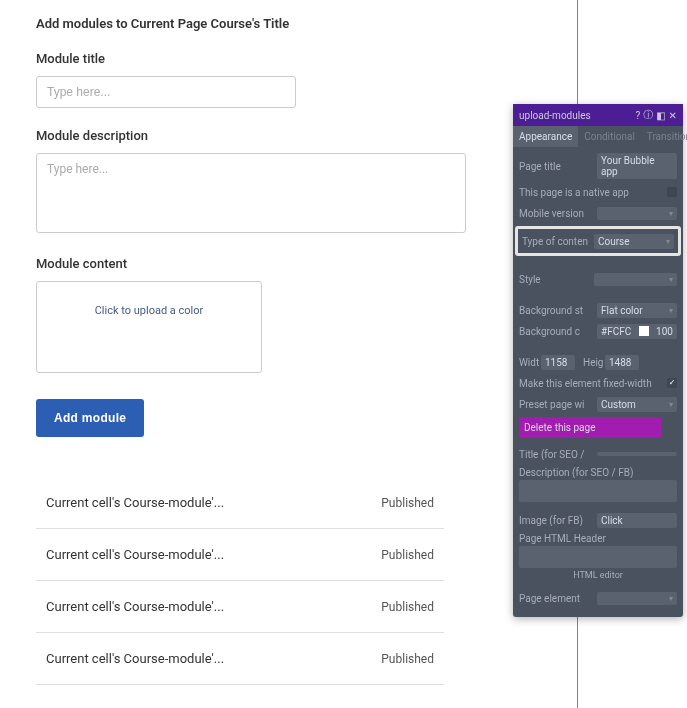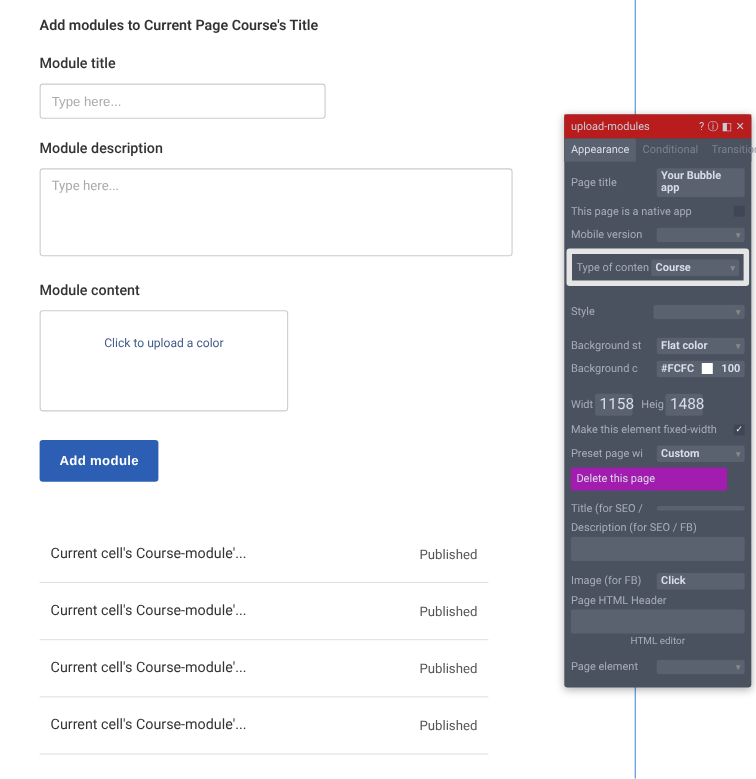--- a/index.html
+++ b/index.html
@@ -16,39 +16,39 @@
 .upload-box { width: 226px; height: 92px; border: 1px solid #ccc; border-radius: 3px; display: flex; align-items: flex-start; justify-content: center; padding-top: 22px; margin-bottom: 26px; cursor: pointer; }
 .upload-text { color: #425b8a; font-size: 11px; }
 .btn { background: #2c5fb3; color: #fff; border: none; border-radius: 3px; padding: 12px 18px; font-size: 12px; font-weight: 600; cursor: pointer; letter-spacing: 0.3px; }
 .module-list { margin-top: 40px; }
 .module-row { display: flex; justify-content: space-between; align-items: center; padding: 18px 10px; border-bottom: 1px solid #e0e0e0; }
 .module-name { color: #333; font-size: 13px; }
 .module-status { color: #555; font-size: 12px; }
 
 
 .prop-panel { position: absolute; top: 104px; right: 4px; width: 170px; background: #4a5260; border-radius: 3px; font-size: 10px; color: #b8bdc7; box-shadow: 0 2px 8px rgba(0,0,0,0.3); }
-.panel-header { background: #b91c1c; padding: 4px 6px; display: flex; justify-content: space-between; align-items: center; color: #c8cdd7; }
+.panel-header { background: #4c1d95; padding: 4px 6px; display: flex; justify-content: space-between; align-items: center; color: #c8cdd7; }
 .panel-title { font-size: 10px; }
 .panel-icons { display: flex; gap: 3px; align-items: center; font-size: 10px; color: #c8cdd7; }
 .tabs { display: flex; background: #4a5260; }
 .tab { padding: 5px 6px; font-size: 10px; color: #7a8190; }
 .tab.active { background: #5a6270; color: #d8dde7; }
 .panel-body { padding: 6px 6px; }
 .prop-row { display: flex; align-items: center; margin-bottom: 5px; min-height: 16px; }
 .prop-label { flex: 1; font-size: 10px; color: #a8adb7; white-space: nowrap; overflow: hidden; }
-.prop-field { background: #5a6270; border-radius: 2px; padding: 2px 4px; font-size: 10px; color: #d8dde7; min-width: 60px; display: flex; align-items: center; justify-content: space-between; font-weight: bold; }
+.prop-field { background: #5a6270; border-radius: 2px; padding: 2px 4px; font-size: 10px; color: #d8dde7; min-width: 60px; display: flex; align-items: center; justify-content: space-between; }
 .prop-field.wide { width: 80px; }
 .prop-field.full { flex: 1; }
 .dropdown-arrow { font-size: 8px; color: #888; margin-left: 4px; }
-.highlight-box { border: 5px solid #e5e5e5; border-radius: 3px; padding: 4px 2px; margin: 0 -4px 5px -4px; }
+.highlight-box { border: 3px solid #e5e5e5; border-radius: 3px; padding: 4px 2px; margin: 0 -4px 5px -4px; }
 .highlight-box .prop-row { margin-bottom: 0; padding: 0 2px; }
 .checkbox { width: 10px; height: 10px; background: #3f4754; border-radius: 1px; display: inline-block; }
 .checkbox.checked::after { content: "✓"; color: #fff; font-size: 8px; display: block; text-align: center; line-height: 10px; }
 .section-gap { height: 10px; }
-.num-input { background: #5a6270; border-radius: 2px; padding: 2px 4px; font-size: 14px; color: #d8dde7; width: 34px; text-align: left; }
+.num-input { background: #5a6270; border-radius: 2px; padding: 2px 4px; font-size: 10px; color: #d8dde7; width: 34px; text-align: left; }
 .delete-btn { background: #a21caf; color: #d8dde7; text-align: left; padding: 5px; border-radius: 2px; font-size: 10px; margin: 4px 16px 8px 0; cursor: pointer; }
 .color-swatch { width: 10px; height: 10px; background: #fff; display: inline-block; margin: 0 3px; }
 .full-textarea { background: #5a6270; border-radius: 2px; height: 22px; width: 100%; margin-top: 2px; }
 .html-editor { text-align: center; font-size: 9px; color: #a8adb7; margin-top: 2px; }
 </style>
 </head>
 <body>
 
 <div class="page-container">
 <div class="blue-line"></div>

